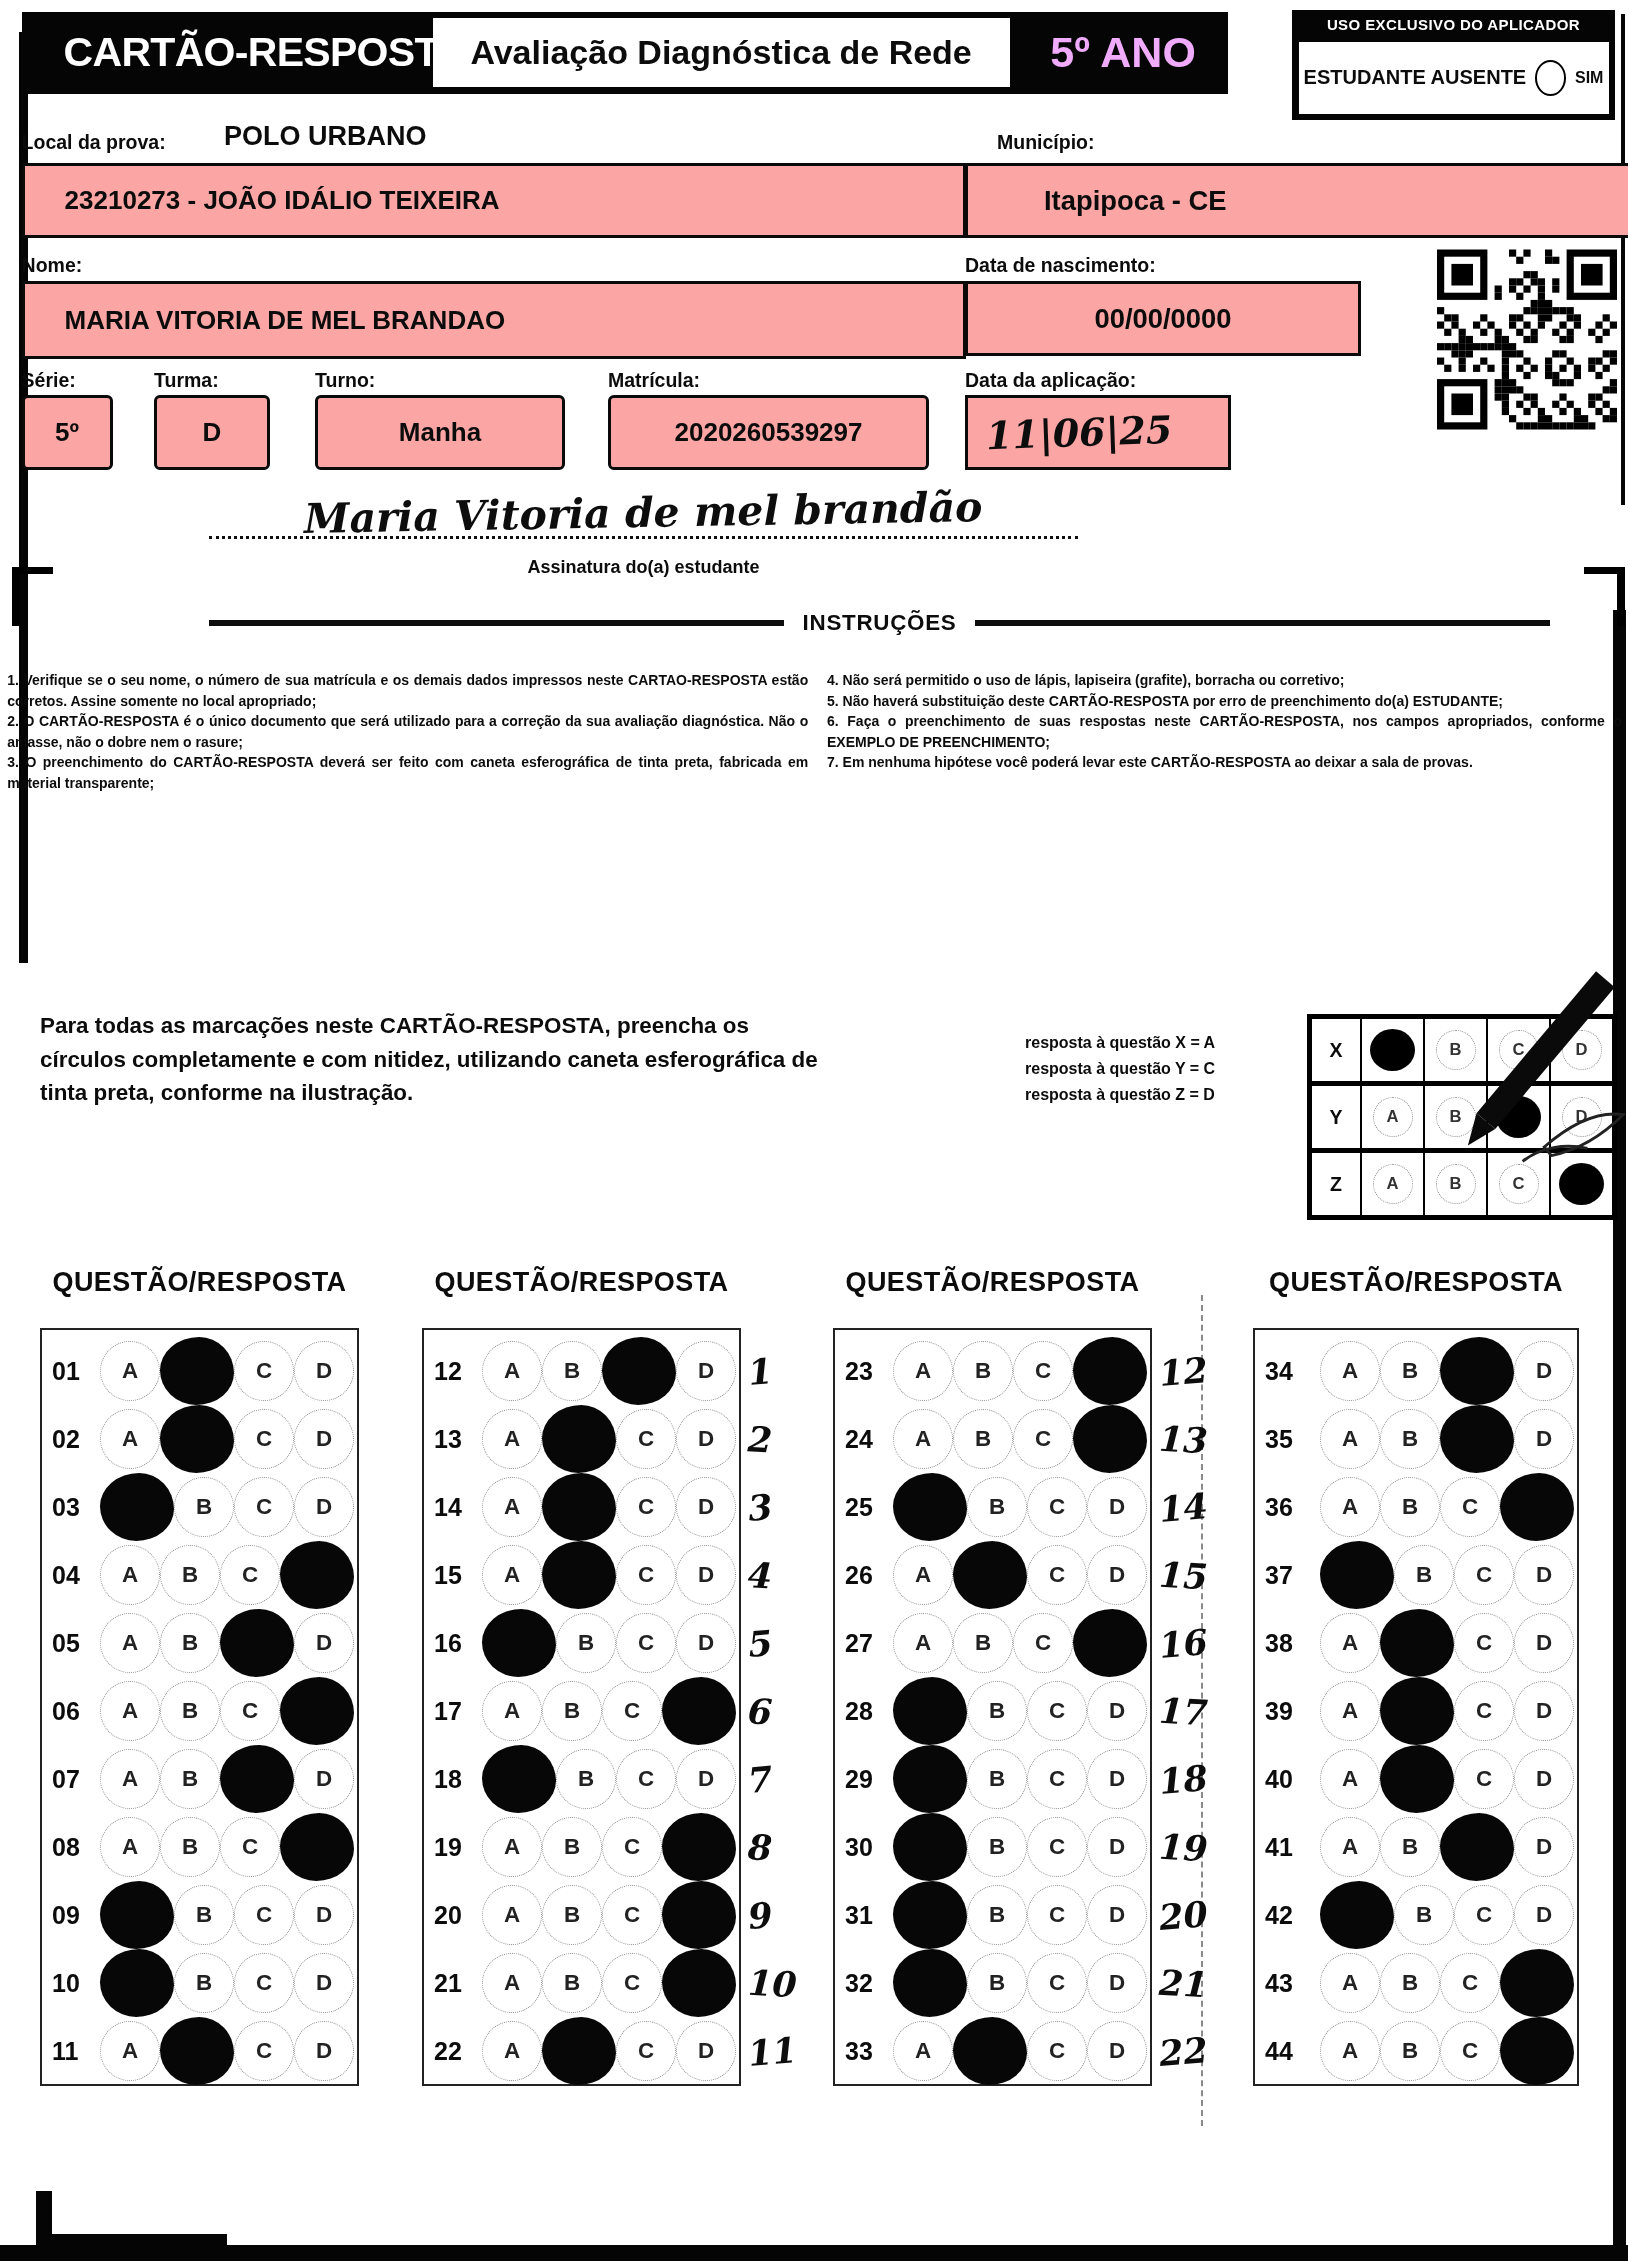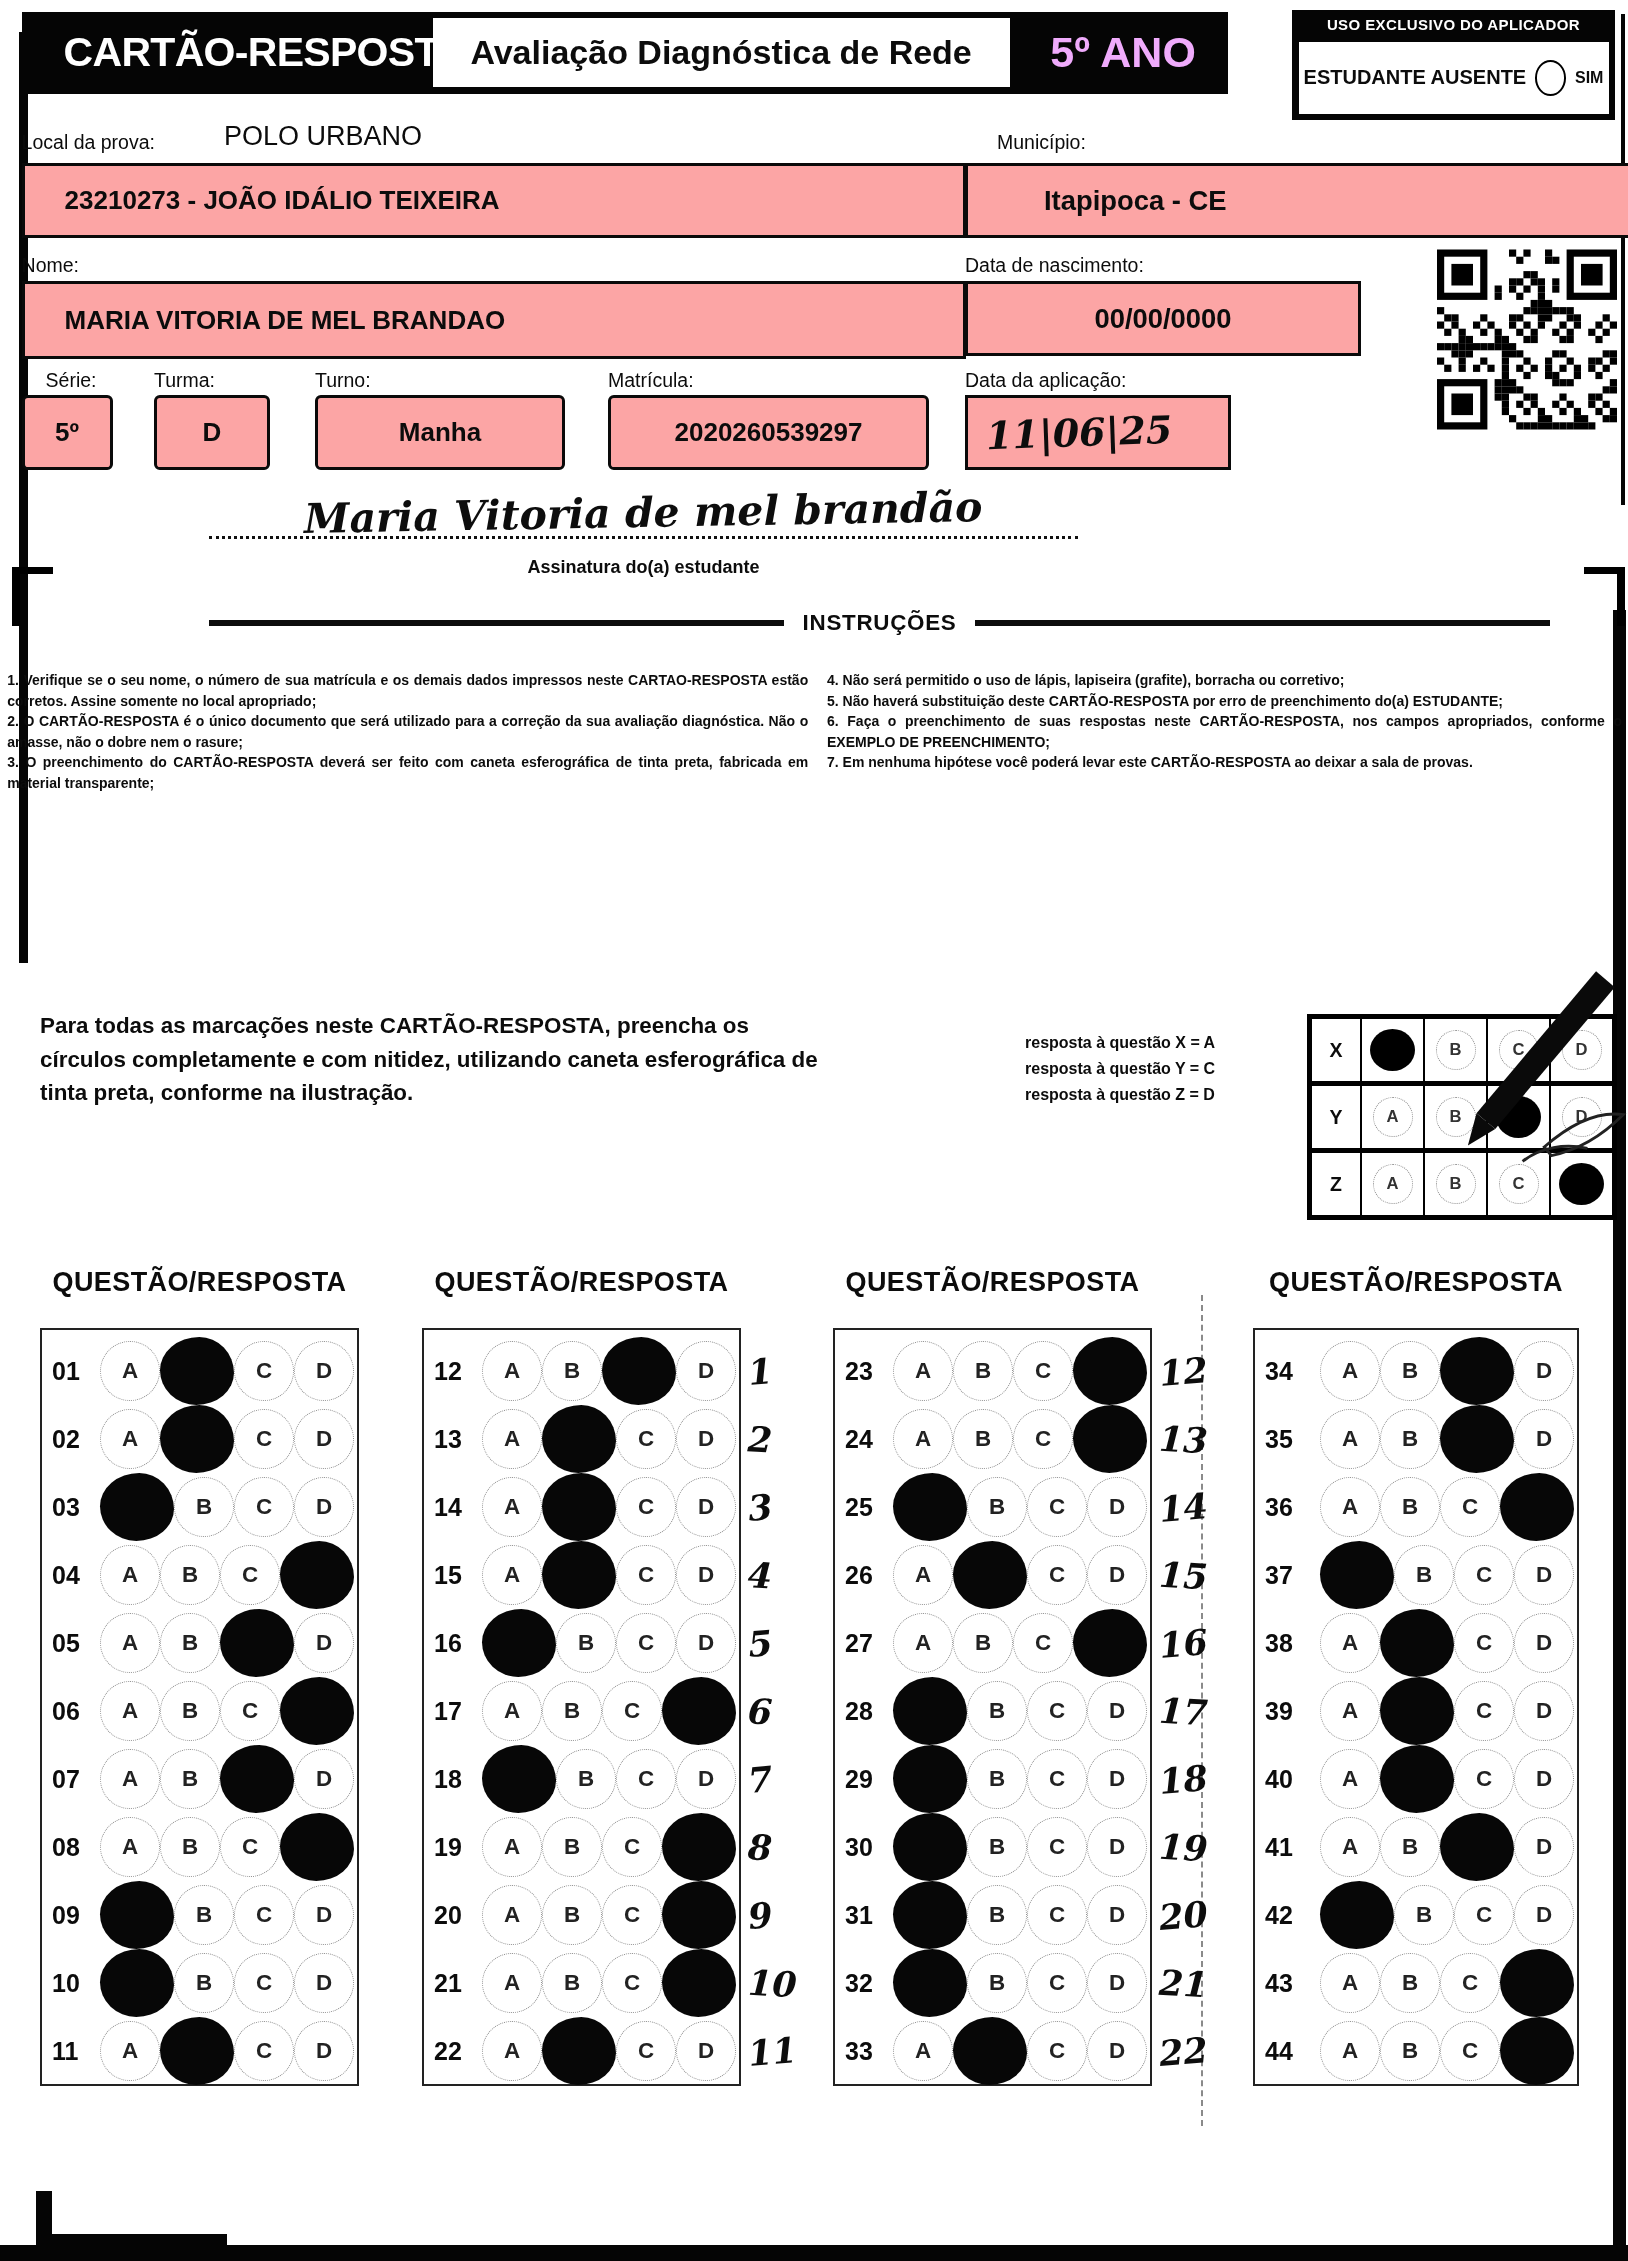--- a/index.html
+++ b/index.html
@@ -24,21 +24,21 @@
                display:flex;align-items:center;justify-content:center;font-size:34px;font-weight:bold;}
   .grade{position:absolute;left:996px;width:211px;top:0;height:82px;display:flex;align-items:center;
          justify-content:center;color:#f0abfc;font-size:43px;font-weight:bold;}
   .aplicador{position:absolute;left:1292px;top:10px;width:323px;height:110px;background:#050505;}
   .aplicador .apl-label{color:#fff;font-size:15px;font-weight:bold;text-align:center;margin-top:5.8px;letter-spacing:0.4px;}
   .ausente-box{position:absolute;left:6.5px;right:6.5px;top:32px;bottom:6.5px;background:#fff;
                display:flex;align-items:center;justify-content:center;gap:8.7px;font-size:20px;font-weight:bold;}
   .circle{display:inline-block;width:27.4px;height:32px;border:2.2px solid #000;border-radius:50%;}
   .ausente-box .sim{font-size:16px;}
   
-  .lab{position:absolute;font-size:19.5px;font-weight:normal;}
+  .lab{position:absolute;font-size:19.5px;font-weight:bold;}
   .fbox{position:absolute;border:3.6px solid #0a0a0a;display:flex;align-items:center;
         font-size:26px;font-weight:bold;background:#fca5a5;}
   .hand{font-family:"DejaVu Serif",serif;font-style:italic;font-weight:bold;color:#0d0d0d;}
   .sig-block{position:absolute;left:209px;top:491px;width:869px;border-bottom:3.6px dotted #111;
              text-align:center;text-decoration:underline;}
   .sig-text{font-size:41px;transform:rotate(-1deg);display:inline-block;padding-bottom:0px;line-height:1.1;}
   .sig-caption{position:absolute;left:209px;top:557px;width:869px;text-align:center;
                font-size:18px;font-weight:bold;}
   
   .instr-head{position:absolute;left:209px;top:610px;width:1341px;display:flex;align-items:center;gap:19px;}
@@ -301,21 +301,21 @@
       <rect x="10" y="16" width="50" height="50" fill="#fff"></rect>
       <rect x="20" y="26" width="30" height="30" fill="#000"></rect>
       <rect x="180" y="6" width="70" height="70" fill="#000"></rect>
       <rect x="190" y="16" width="50" height="50" fill="#fff"></rect>
       <rect x="200" y="26" width="30" height="30" fill="#000"></rect>
       <rect x="0" y="186" width="70" height="70" fill="#000"></rect>
       <rect x="10" y="196" width="50" height="50" fill="#fff"></rect>
       <rect x="20" y="206" width="30" height="30" fill="#000"></rect>
     </svg>
 
-  <div class="lab" style="left:21.6px;top:369px;margin-left:24px;">Série:</div>
+  <div class="lab" style="left:21.6px;top:369px;">Série:</div>
   <div class="fbox" style="left:21.6px;top:395px;width:85px;height:69px;justify-content:center;border-radius:5.8px;">5º</div>
 
   <div class="lab" style="left:154px;top:369px;">Turma:</div>
   <div class="fbox" style="left:154px;top:395px;width:110px;height:69px;justify-content:center;border-radius:5.8px;">D</div>
 
   <div class="lab" style="left:315px;top:369px;">Turno:</div>
   <div class="fbox" style="left:315px;top:395px;width:244px;height:69px;justify-content:center;border-radius:5.8px;">Manha</div>
 
   <div class="lab" style="left:608px;top:369px;">Matrícula:</div>
   <div class="fbox" style="left:608px;top:395px;width:315px;height:69px;justify-content:center;border-radius:5.8px;">2020260539297</div>

